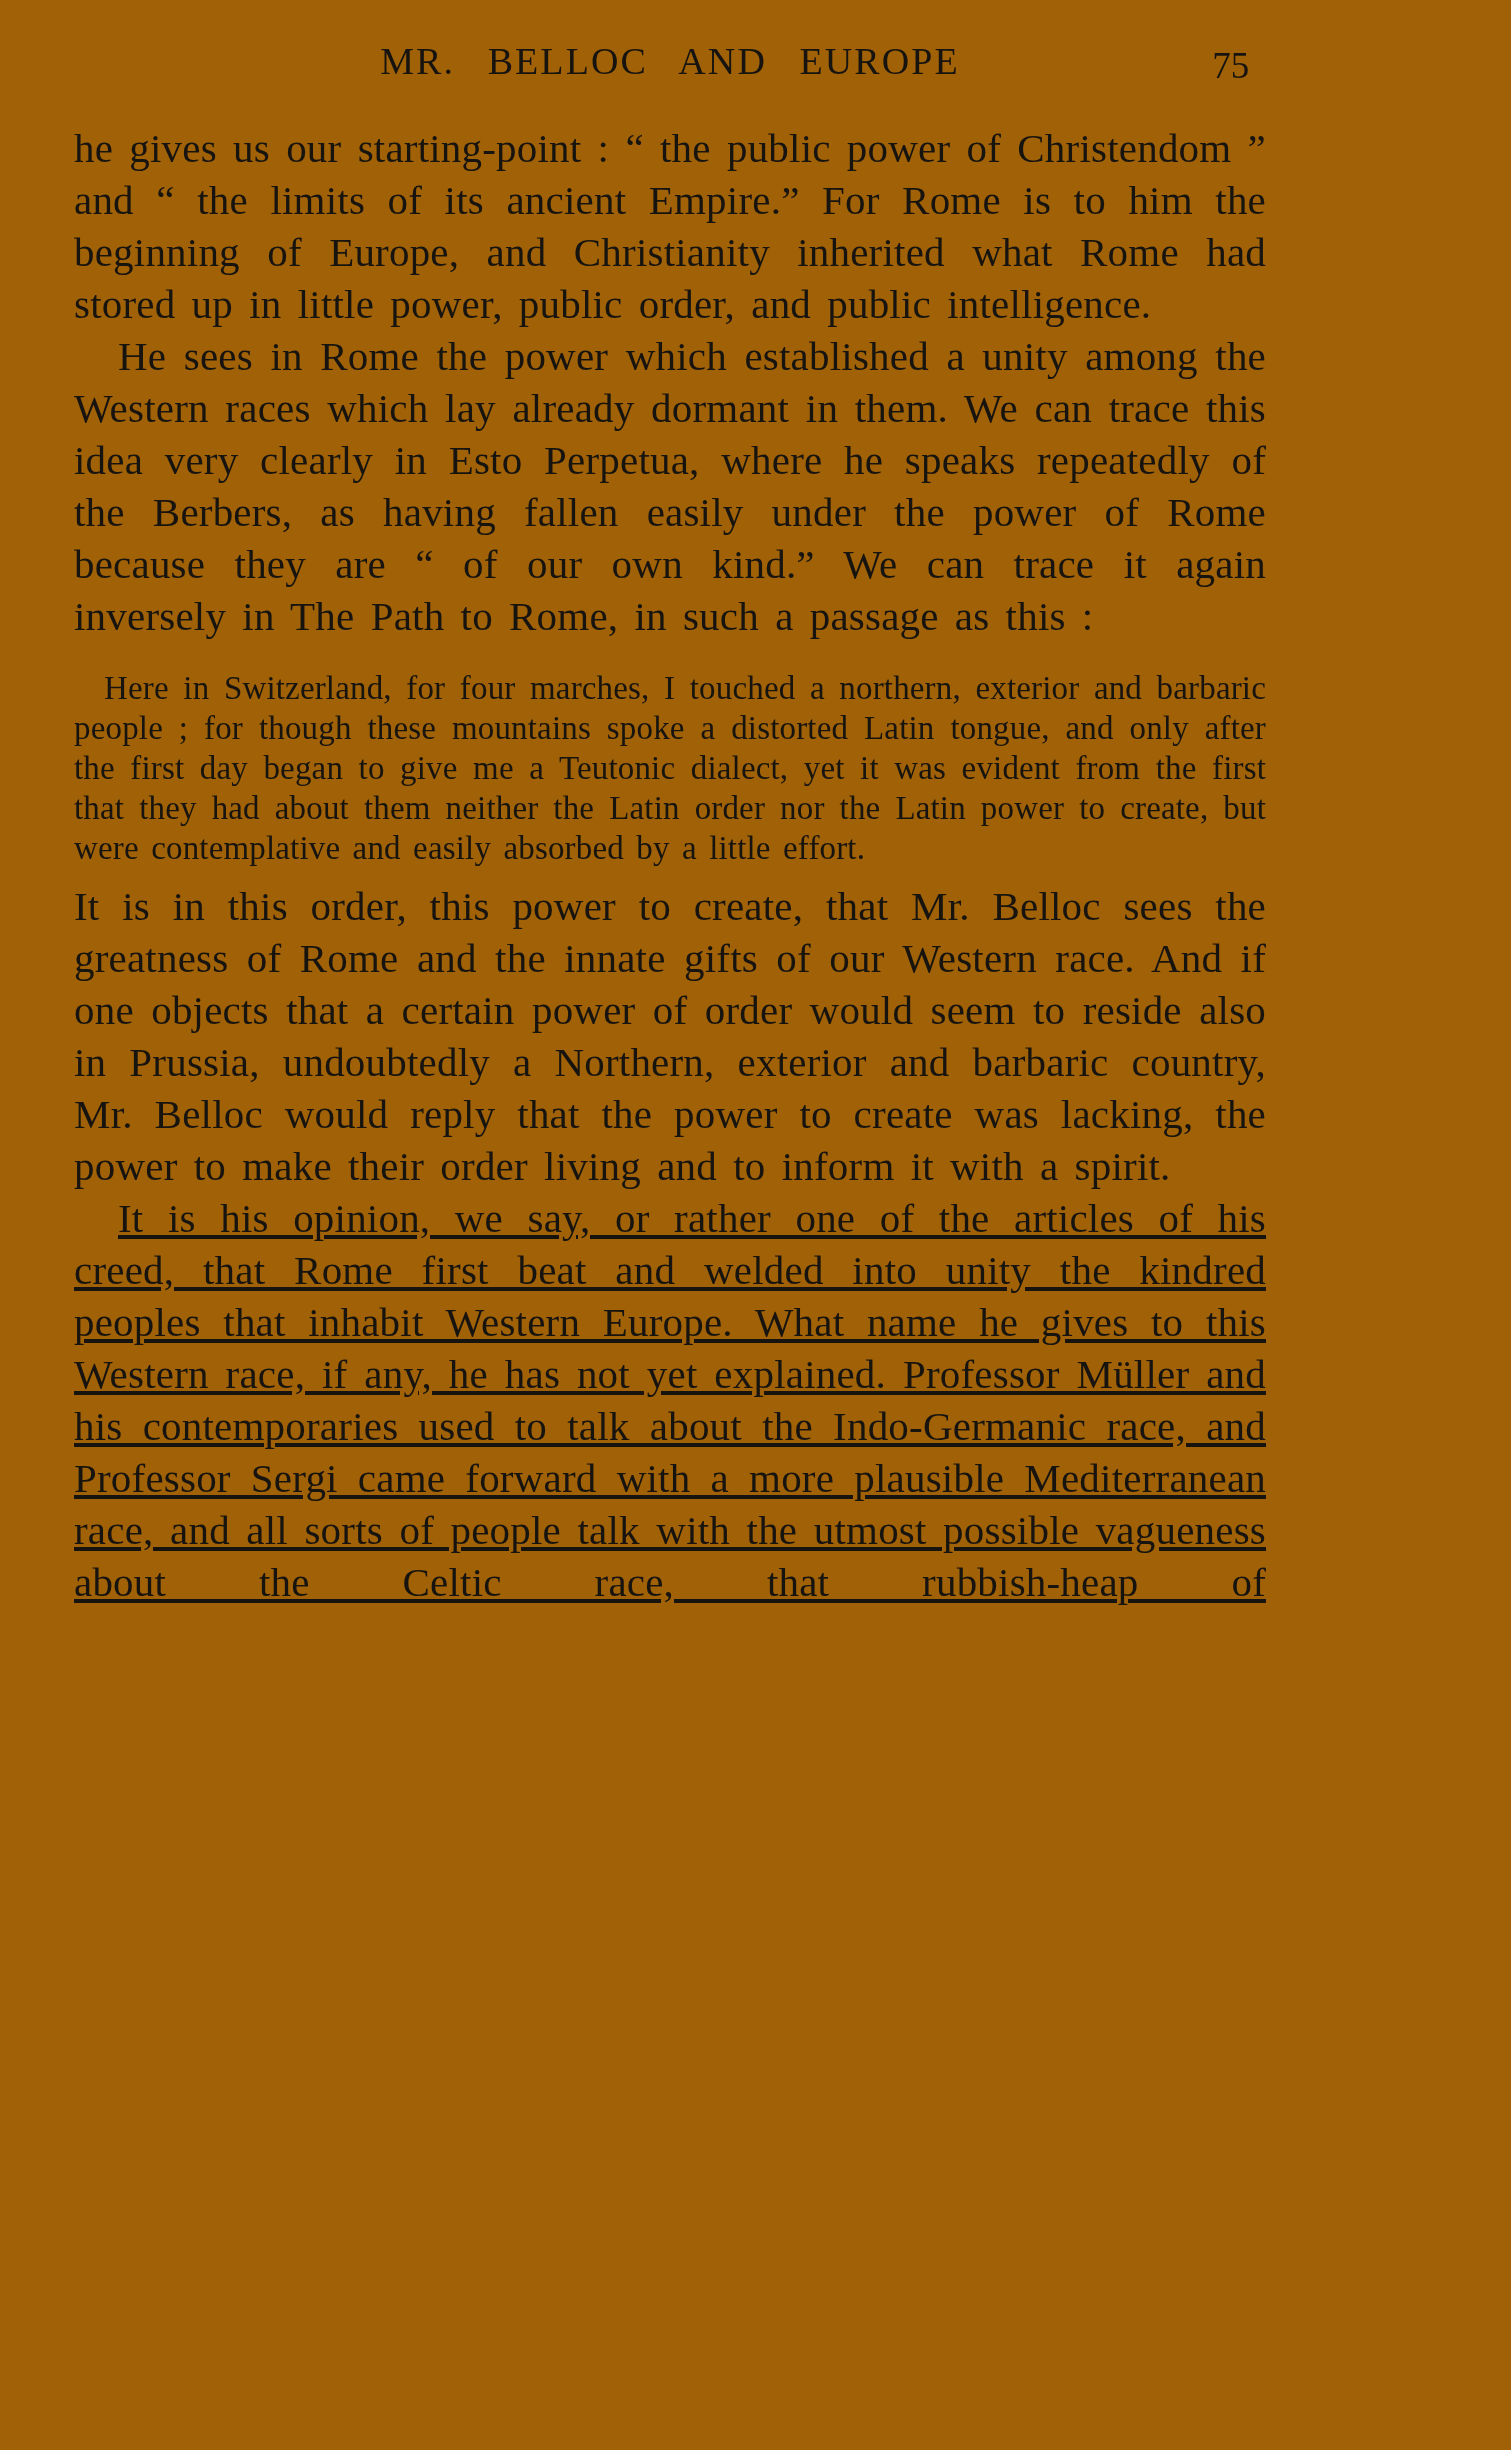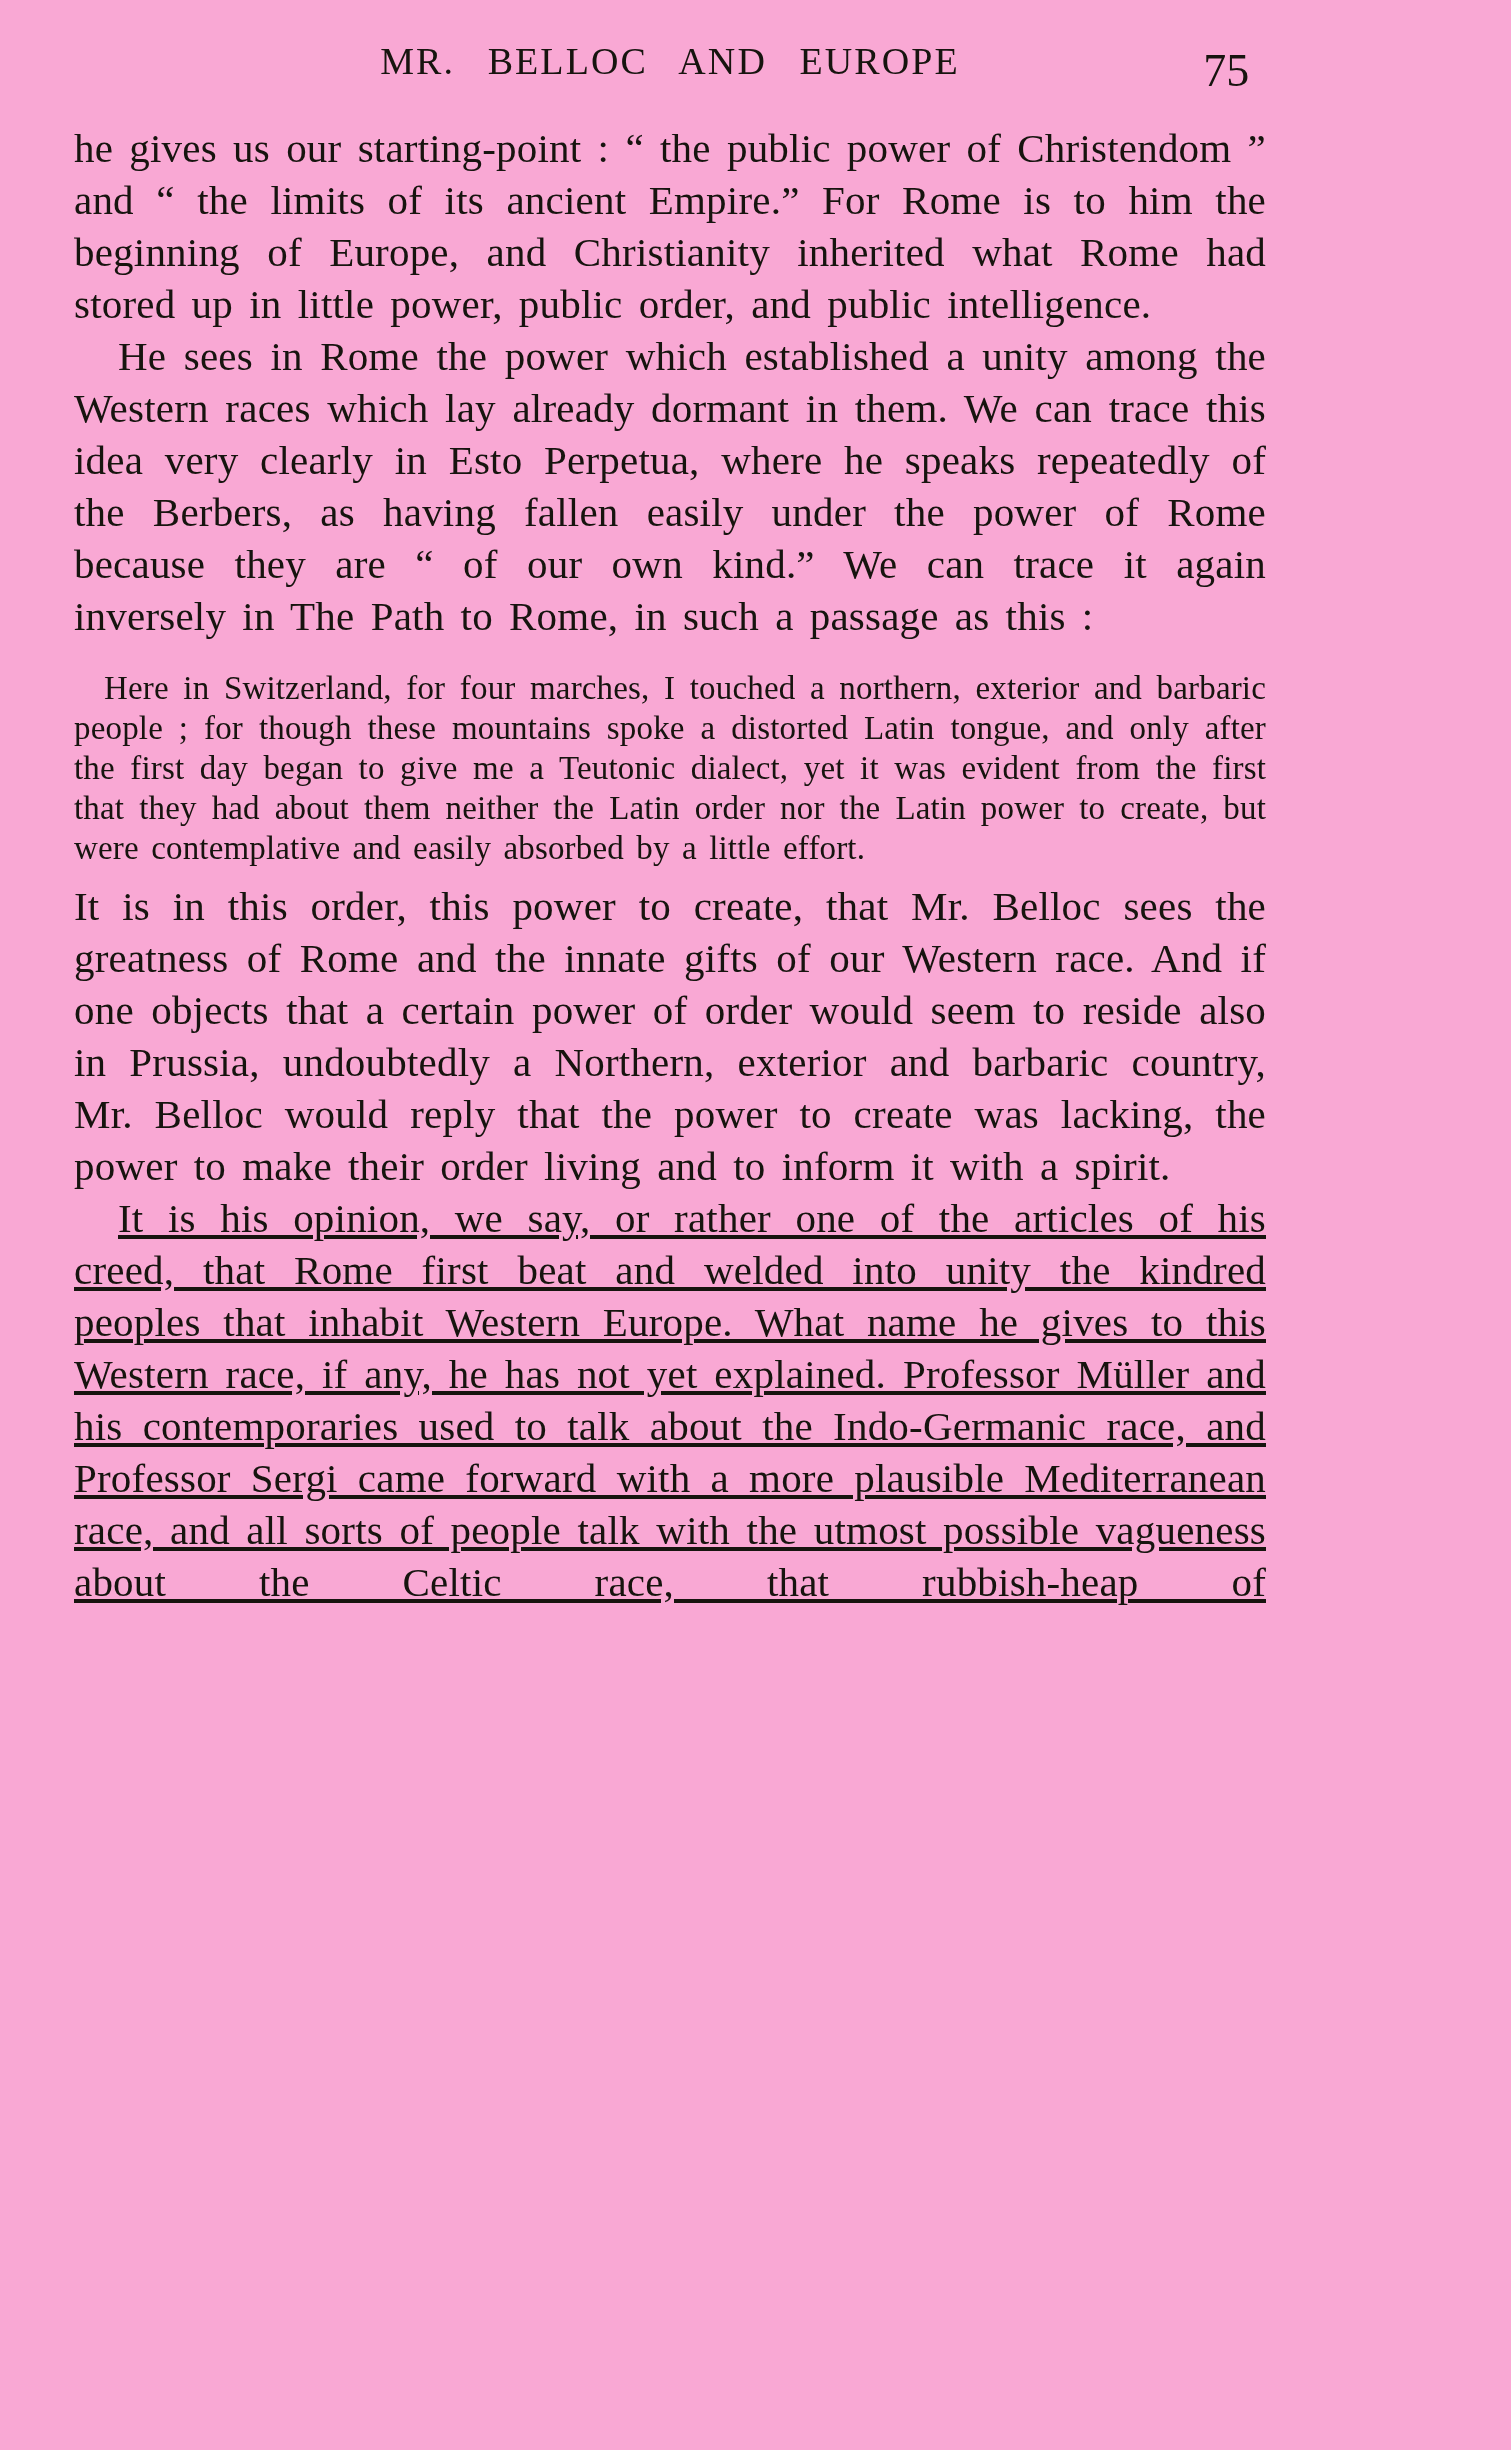--- a/index.html
+++ b/index.html
@@ -11,21 +11,21 @@
     height: 2450px;
     background: #fbfaf6;
     font-family: "Liberation Serif", "DejaVu Serif", serif;
     color: #17140f;
     overflow: hidden;
   }
   .page {
     position: relative;
     width: 1511px;
     height: 2450px;
-    background: #f9a8d4;
+    background: #a16207;
   }
   .content {
     position: absolute;
     left: 74px;
     top: 39px;
     width: 1192px;
   }
   .page-header {
     position: relative;
     height: 56px;
@@ -37,21 +37,21 @@
     font-weight: normal;
     text-align: center;
     letter-spacing: 0.055em;
     word-spacing: 0.55em;
     color: #17140f;
   }
   .page-number {
     position: absolute;
     right: 16.7px;
     top: 4.5px;
-    font-size: 46px;
+    font-size: 37px;
     color: #17140f;
   }
   .body-text p {
     margin: 0;
     font-size: 41px;
     line-height: 52px;
     text-align: justify;
     letter-spacing: 0.005em;
     word-spacing: 0.14em;
   }

